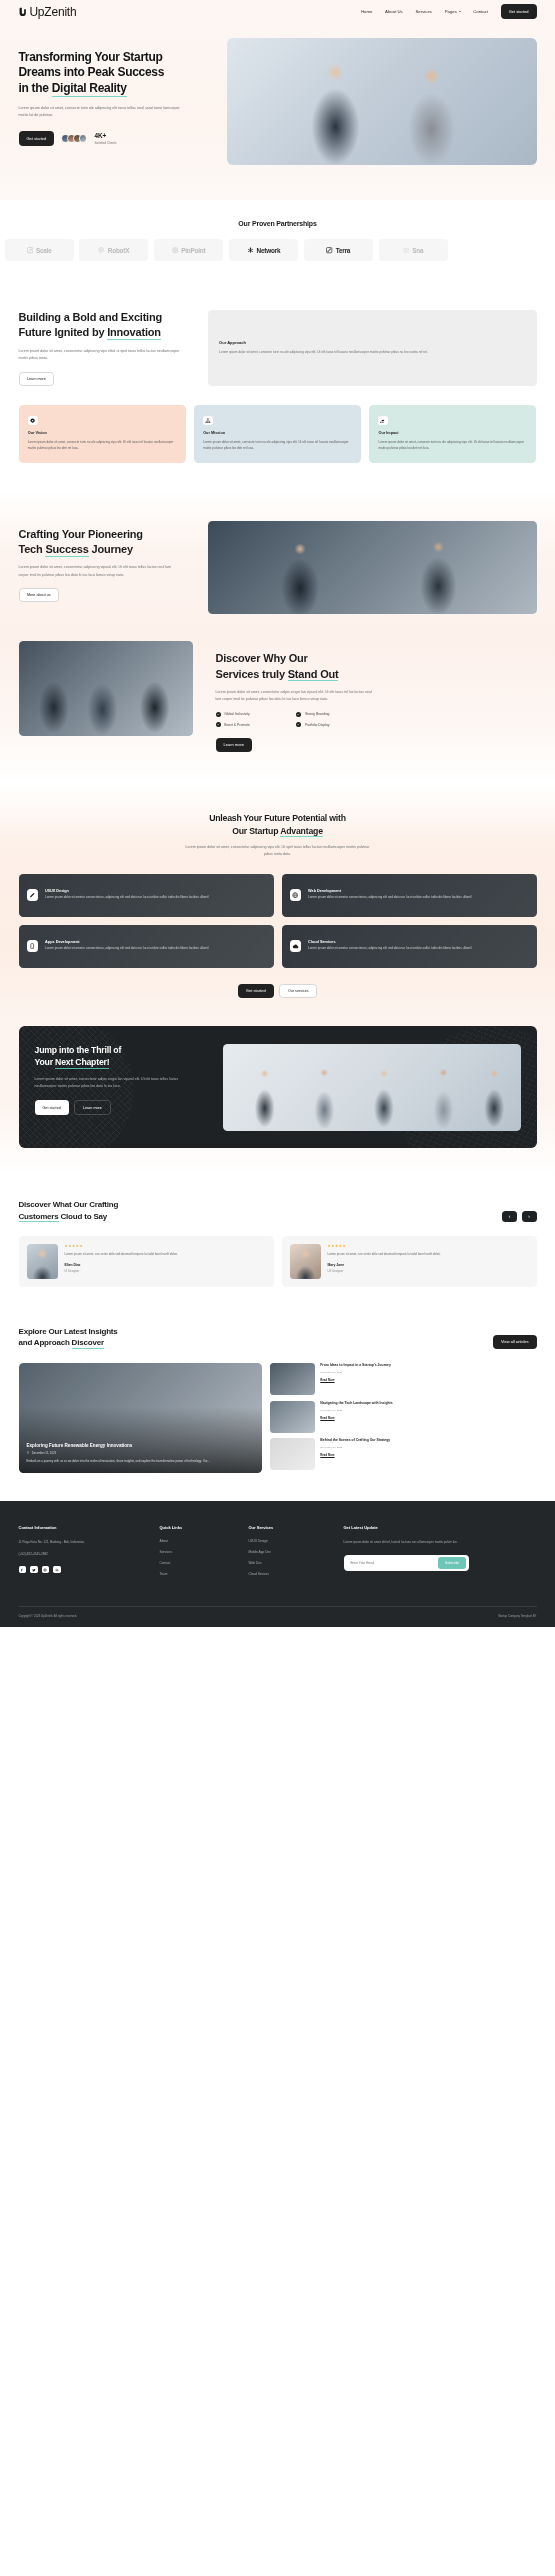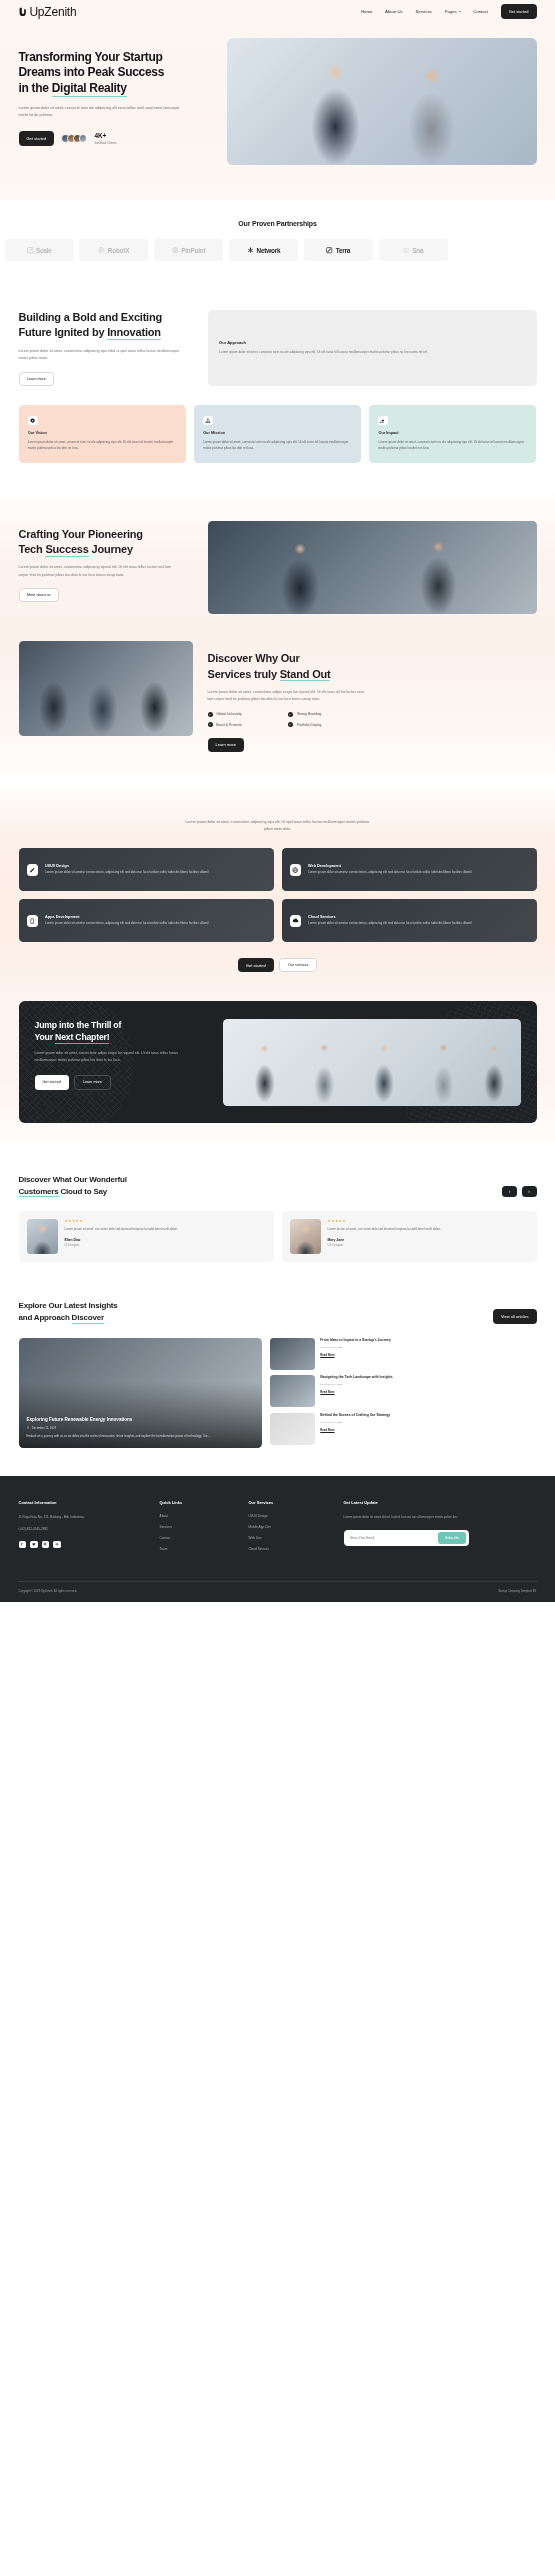--- a/index.html
+++ b/index.html
@@ -123,21 +123,21 @@
     background:
       radial-gradient(ellipse 29px 46px at 28% 72%, #1e2730 0%, #1e273000 65%),
       radial-gradient(ellipse 28px 45px at 70% 70%, #2b343d 0%, #2b343d00 65%),
       radial-gradient(circle 8px at 28% 30%, #d8b59a 0%, #d8b59a00 70%),
       radial-gradient(circle 8px at 70% 28%, #cfa98d 0%, #cfa98d00 70%);
   }
 
   
   .discover {
     background:linear-gradient(180deg,#fdf1eb 0%,#fdf6f2 55%,#ffffff 100%);
-    display:flex; gap:15px; padding:0 18.5px 32px;
+    display:flex; gap:23px; padding:0 18.5px 32px;
   }
   .discover-img {
     width:174px; height:95px; border-radius:4.6px;
     background:linear-gradient(135deg,#44505c 0%,#77838e 45%,#b2bcc5 100%);
     position:relative; overflow:hidden;
   }
   .discover-img::after{
     content:""; position:absolute; inset:0;
     background:
       radial-gradient(ellipse 23px 40px at 20% 70%, #222b34 0%, #222b3400 65%),
@@ -512,20 +512,24 @@
               </svg>
             </span>
           <span>Portfolio Display</span>
         </div>
       </div>
       <button class="btn-dark" style="margin-top:10.4px">Learn more</button>
     </div>
   </div>
 
   <div class="unleash">
+    <h2>
+      <span>Unleash Your Future Potential with</span><br>
+      <span>Our Startup </span><span class="u-line">Advantage</span>
+    </h2>
     <p>Lorem ipsum dolor sit amet, consectetur adipiscing vipu elit. Ut spel taras tellus luctus neullamcorper mattis pulvinar pibus ronta dotu.</p>
     <div class="svc-grid">
       <div class="svc-card">
         <div class="svc-bg" style="background:linear-gradient(135deg,#7b8791,#c6ced5)"></div>
         <div class="ov"></div>
         <div class="svc-ico">
           <svg width="6.4" height="6.4" viewBox="0 0 14 14">
               <path d="M2 12l1.2-3.2L9.4 2.6a1.4 1.4 0 0 1 2 2L5.2 10.8z" fill="#1d1d1d"></path>
             </svg>
         </div>
@@ -596,21 +600,21 @@
           <button class="btn-ghost">Learn more</button>
         </div>
       </div>
       <div class="cta-img"></div>
     </div>
   </div>
 
   <div class="testi">
     <div class="testi-head">
       <h2>
-        <span>Discover What Our Wonderful</span><br>
+        <span>Discover What Our Crafting</span><br>
         <span class="u-line">Customers</span><span> Cloud to Say</span>
       </h2>
       <div class="arrows">
         <button class="arrow">‹</button>
         <button class="arrow">›</button>
       </div>
     </div>
     <div class="testi-row">
       <div class="testi-card">
         <div class="testi-av a"></div>

